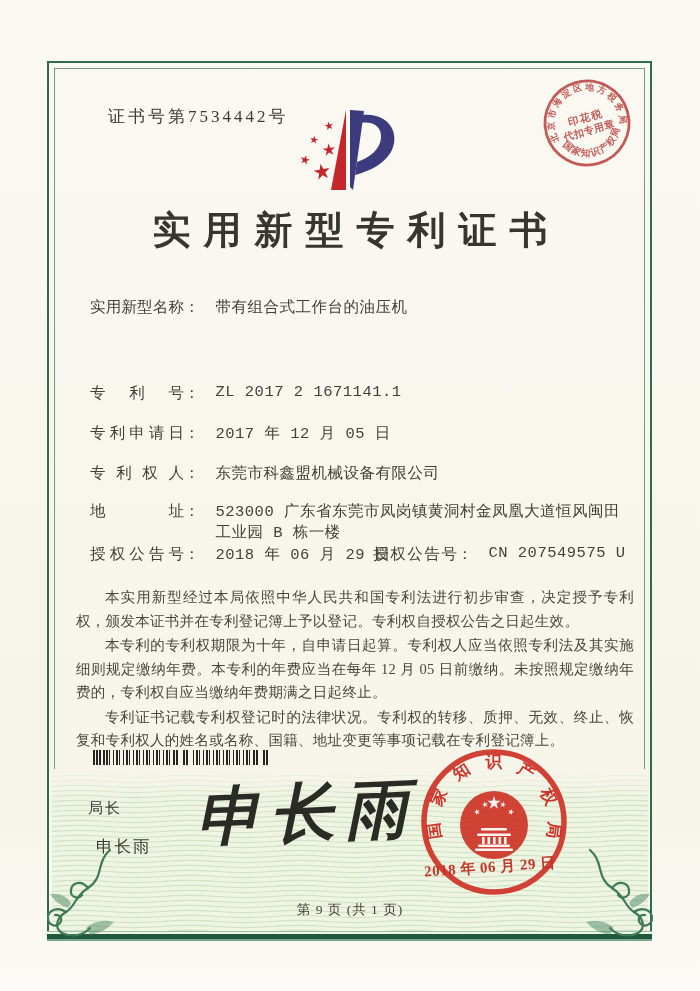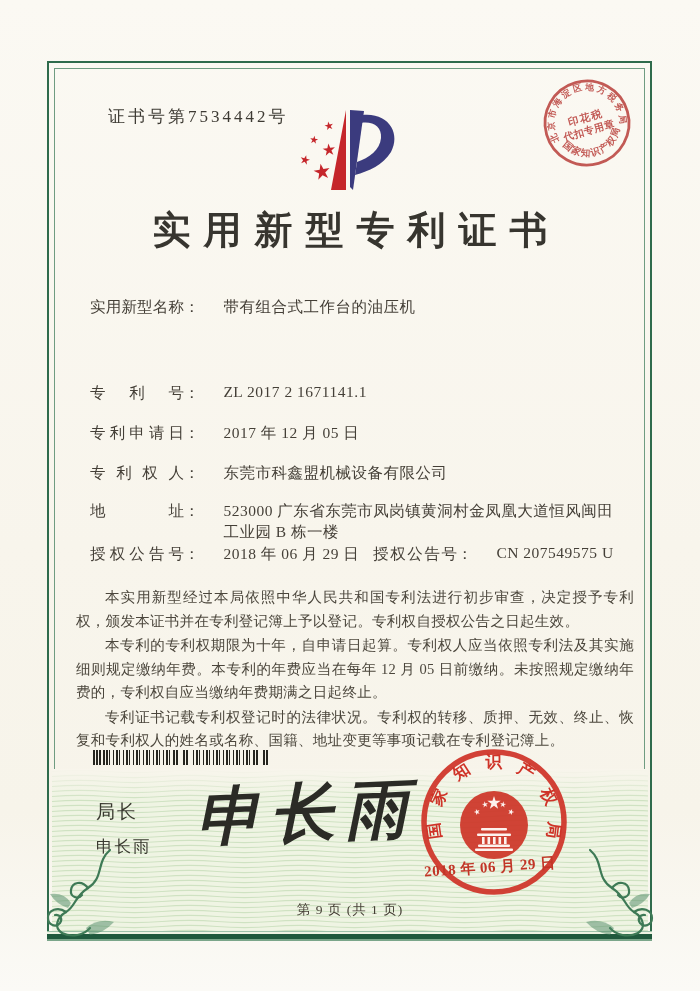--- a/index.html
+++ b/index.html
@@ -28,32 +28,32 @@
   
   .cert-number{position:absolute;left:108px;top:105px;font-size:17px;letter-spacing:3px;color:#3d3a33;}
   .logo{position:absolute;left:285px;top:100px;}
   .tax-stamp{position:absolute;left:541px;top:77px;transform:rotate(-16deg);opacity:.88;}
   .title{position:absolute;left:100px;top:205px;width:500px;margin:0;text-align:center;
     font-size:38px;font-weight:700;letter-spacing:13px;text-indent:13px;color:#37352f;}
   
   .field{position:absolute;left:90px;font-size:15.5px;color:#443f37;white-space:nowrap;}
   .field .lbl{display:inline-block;width:94px;text-align:justify;text-align-last:justify;vertical-align:top;}
   .field .colon{display:inline-block;vertical-align:top;}
-  .field .val{display:inline-block;margin-left:20px;vertical-align:top;letter-spacing:.5px;}
+  .field .val{display:inline-block;margin-left:12px;vertical-align:top;letter-spacing:.5px;font-family:Liberation Mono, monospace;}
   .field .val .vline{display:block;}
   .field-right{left:373px;}
   .field-right .lbl{width:84px;}
   
   .body-text{position:absolute;left:76px;top:586px;width:558px;}
   .body-text p{margin:0 0 1px 0;text-indent:2em;font-size:14.5px;line-height:23.5px;
     color:#4b463c;text-align:justify;letter-spacing:.3px;}
   
   .barcode{position:absolute;left:93px;top:750px;width:177px;height:15px;
     background-image:repeating-linear-gradient(90deg,#26251f 0 1.5px,transparent 1.5px 3px,#26251f 3px 5px,transparent 5px 6.5px,#26251f 6.5px 7.5px,transparent 7.5px 10px);}
-  .sig-title{position:absolute;left:96px;top:799px;font-size:19px;color:#39392f;
+  .sig-title{position:absolute;left:88px;top:799px;font-size:15px;color:#39392f;
     font-family:"Liberation Sans","DejaVu Sans",sans-serif;letter-spacing:2px;}
   .sig-name{position:absolute;left:96px;top:836px;font-size:16.5px;color:#39392f;
     font-family:"Liberation Sans","DejaVu Sans",sans-serif;letter-spacing:2px;}
   .autograph{position:absolute;left:196px;top:770px;font-size:64px;font-style:italic;font-weight:700;
     color:#2b2b26;letter-spacing:10px;transform:rotate(-2.5deg);white-space:nowrap;}
   .seal{position:absolute;left:418px;top:746px;}
   .seal-date{position:absolute;left:424px;top:857px;width:160px;font-size:15px;font-weight:600;
     color:#c23527;letter-spacing:.5px;transform:rotate(-4deg);white-space:nowrap;}
   .footer{position:absolute;left:0;top:901px;width:700px;text-align:center;
     font-size:13.5px;color:#453f35;letter-spacing:1px;}

